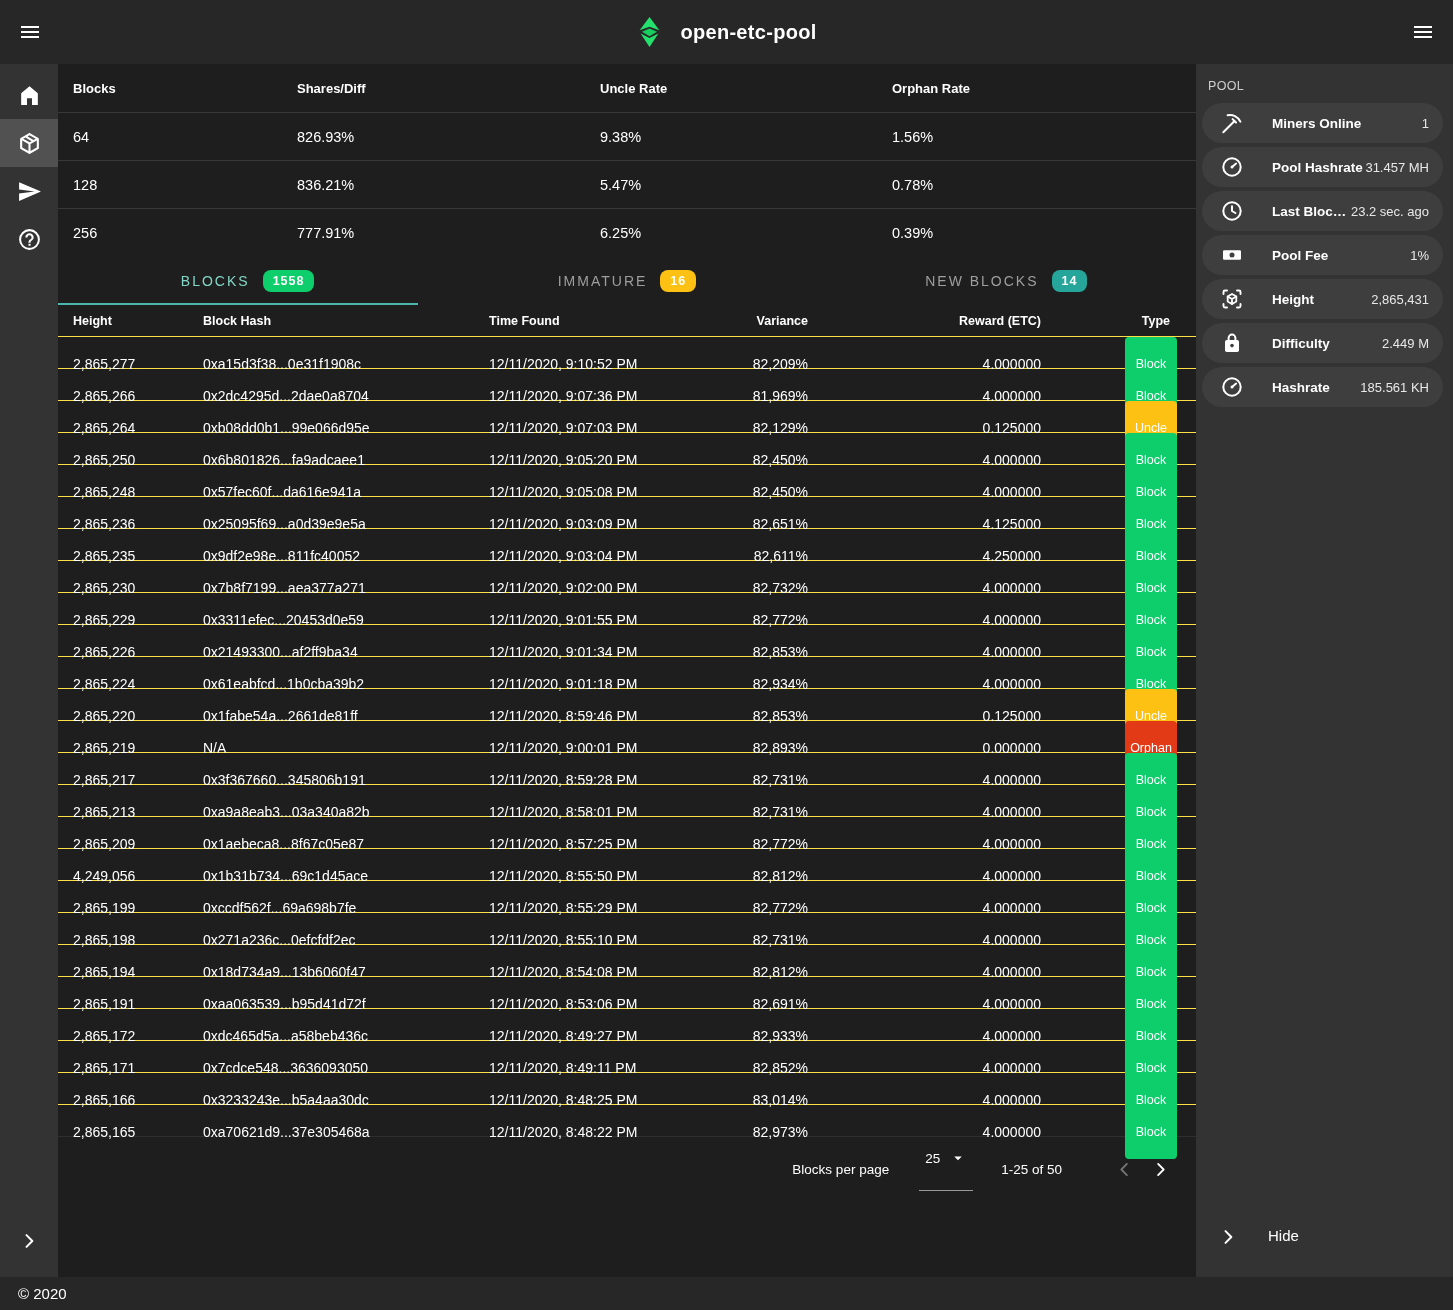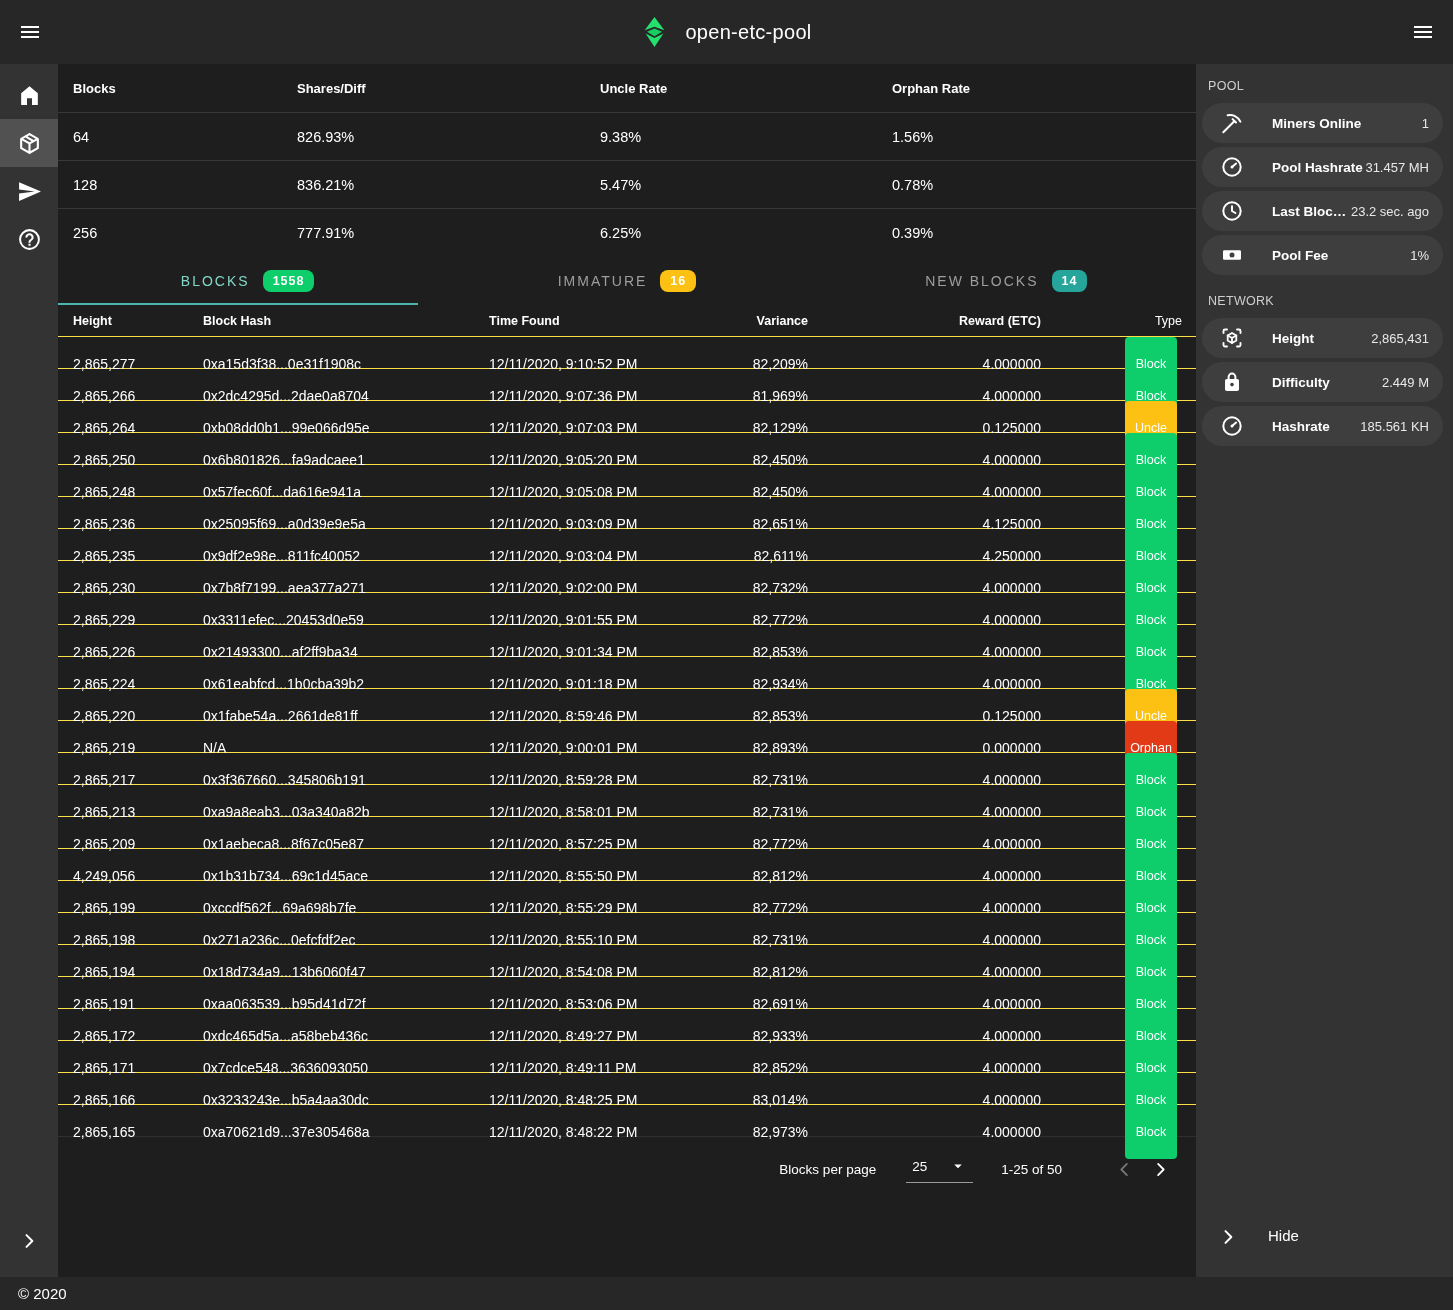--- a/index.html
+++ b/index.html
@@ -10,21 +10,21 @@
     font-family:"Liberation Sans", sans-serif;
     -webkit-font-smoothing:antialiased;
   }
   svg { display:block; }
 
   
   .topbar { position:absolute; top:0; left:0; width:1453px; height:64px; background:#272727; display:flex; align-items:center; z-index:5; }
   .menu-btn { width:40px; height:40px; display:flex; align-items:center; justify-content:center; color:#fff; cursor:pointer; }
   .menu-left { position:absolute; left:10px; }
   .menu-right { position:absolute; right:10px; }
-  .brand { margin:0 auto; display:flex; align-items:center; gap:17px; }
+  .brand { margin:0 auto; display:flex; align-items:center; gap:17px;font-weight:bold; }
   .brand-title { font-size:20px; letter-spacing:.3px; }
 
   
   .rail { position:absolute; top:64px; left:0; width:58px; height:1213px; background:#333333; padding-top:7px; }
   .rail-item { height:48px; display:flex; align-items:center; justify-content:center; color:#fff; cursor:pointer; }
   .rail-item.active { background:#515151; }
   .rail-expand { position:absolute; bottom:12px; left:0; width:58px; height:48px; display:flex; align-items:center; justify-content:center; color:#fff; cursor:pointer; }
 
   
   .main { position:absolute; top:64px; left:58px; width:1138px; height:1213px; background:#1e1e1e; }
@@ -43,27 +43,27 @@
   .tabs-underline { position:absolute; bottom:0; left:0; width:360px; height:2px; background:#4db6ac; }
 
   
   .blocks-head, .block-row { display:grid; grid-template-columns:145px 286px 209px 110px 233px 1fr; align-items:center; }
   .blocks-head { height:31px; font-size:12.5px; font-weight:bold; }
   .block-row { height:32px; border-top:1px solid #fde047; font-size:14px; }
   .blocks-body { border-bottom:1px solid #2f2f2f; }
   .blocks-head > :first-child, .block-row > :first-child { padding-left:15px; }
   .col-variance, .col-reward { text-align:right; }
   .col-type { display:flex; justify-content:flex-end; padding-right:19px; }
-  .blocks-head .col-type { font-weight:normal; padding-right:14px; }
+  .blocks-head .col-type { font-weight:bold; padding-right:26px; }
   .type-badge { width:52px; text-align:center; border-radius:4px; padding:20px 0; font-size:12.5px; color:#fff; }
 
   
   .paginator { height:52px; margin-top:6px; display:flex; align-items:center; justify-content:flex-end; padding-right:18px; font-size:13.5px; color:#fff; }
   .pp-label { margin-right:30px; }
-  .pp-select { display:flex; align-items:center; gap:22px; border-bottom:1px solid #9a9a9a; padding:2px 6px 7px 6px; margin-right:28px; cursor:pointer; }
+  .pp-select { display:flex; align-items:center; gap:9px; border-bottom:1px solid #9a9a9a; padding:2px 6px 23px 6px; margin-right:28px; cursor:pointer; }
   .pp-range { margin-right:44px; }
   .pg-btn { width:36px; height:36px; display:flex; align-items:center; justify-content:center; cursor:pointer; color:#fff; }
   .pg-btn.disabled { color:#757575; cursor:default; }
 
   
   .rsb { position:absolute; top:64px; left:1196px; width:257px; height:1213px; background:#333333; }
   .rsb-title { font-size:12.5px; color:#cfcfcf; padding:15px 12px 10px 12px; letter-spacing:.3px; }
   .rsb-item { height:40px; margin:0 10px 4px 6px; background:#3e3e3e; border-radius:20px; display:flex; align-items:center; }
   .rsb-item .icn { width:24px; height:24px; margin-left:18px; color:#fff; flex:0 0 auto; }
   .rsb-item .lbl { font-weight:bold; font-size:13.5px; margin-left:28px; white-space:nowrap; overflow:hidden; text-overflow:ellipsis; }
@@ -516,21 +516,20 @@
         <span class="icn">
           <svg width="24" height="24" viewBox="0 0 24 24">
             <rect x="3" y="7.2" width="18" height="9.6" rx="1.2" fill="currentColor"></rect>
             <circle cx="12" cy="12" r="2.5" fill="#3e3e3e"></circle>
           </svg>
         </span>
         <span class="lbl">Pool Fee</span>
         <span class="val">1%</span>
       </div>
     </div>
-  <div class="rsb-title">NETWORK</div>
   <div>
       <div class="rsb-item">
         <span class="icn">
           <svg width="24" height="24" viewBox="0 0 24 24">
             <path d="M3.5 7V5A1.5 1.5 0 0 1 5 3.5h2M17 3.5h2A1.5 1.5 0 0 1 20.5 5v2M20.5 17v2a1.5 1.5 0 0 1-1.5 1.5h-2M7 20.5H5A1.5 1.5 0 0 1 3.5 19v-2" stroke="currentColor" fill="none" stroke-linecap="round" stroke-linejoin="round" stroke-width="1.9"></path>
             <path d="M12 7l4.3 2.5v5L12 17l-4.3-2.5v-5z" stroke="currentColor" fill="none" stroke-linecap="round" stroke-linejoin="round" stroke-width="1.8"></path>
             <path d="M7.7 9.5 12 12l4.3-2.5M12 12v5" stroke="currentColor" fill="none" stroke-linecap="round" stroke-linejoin="round" stroke-width="1.8"></path>
           </svg>
         </span>
         <span class="lbl">Height</span>

